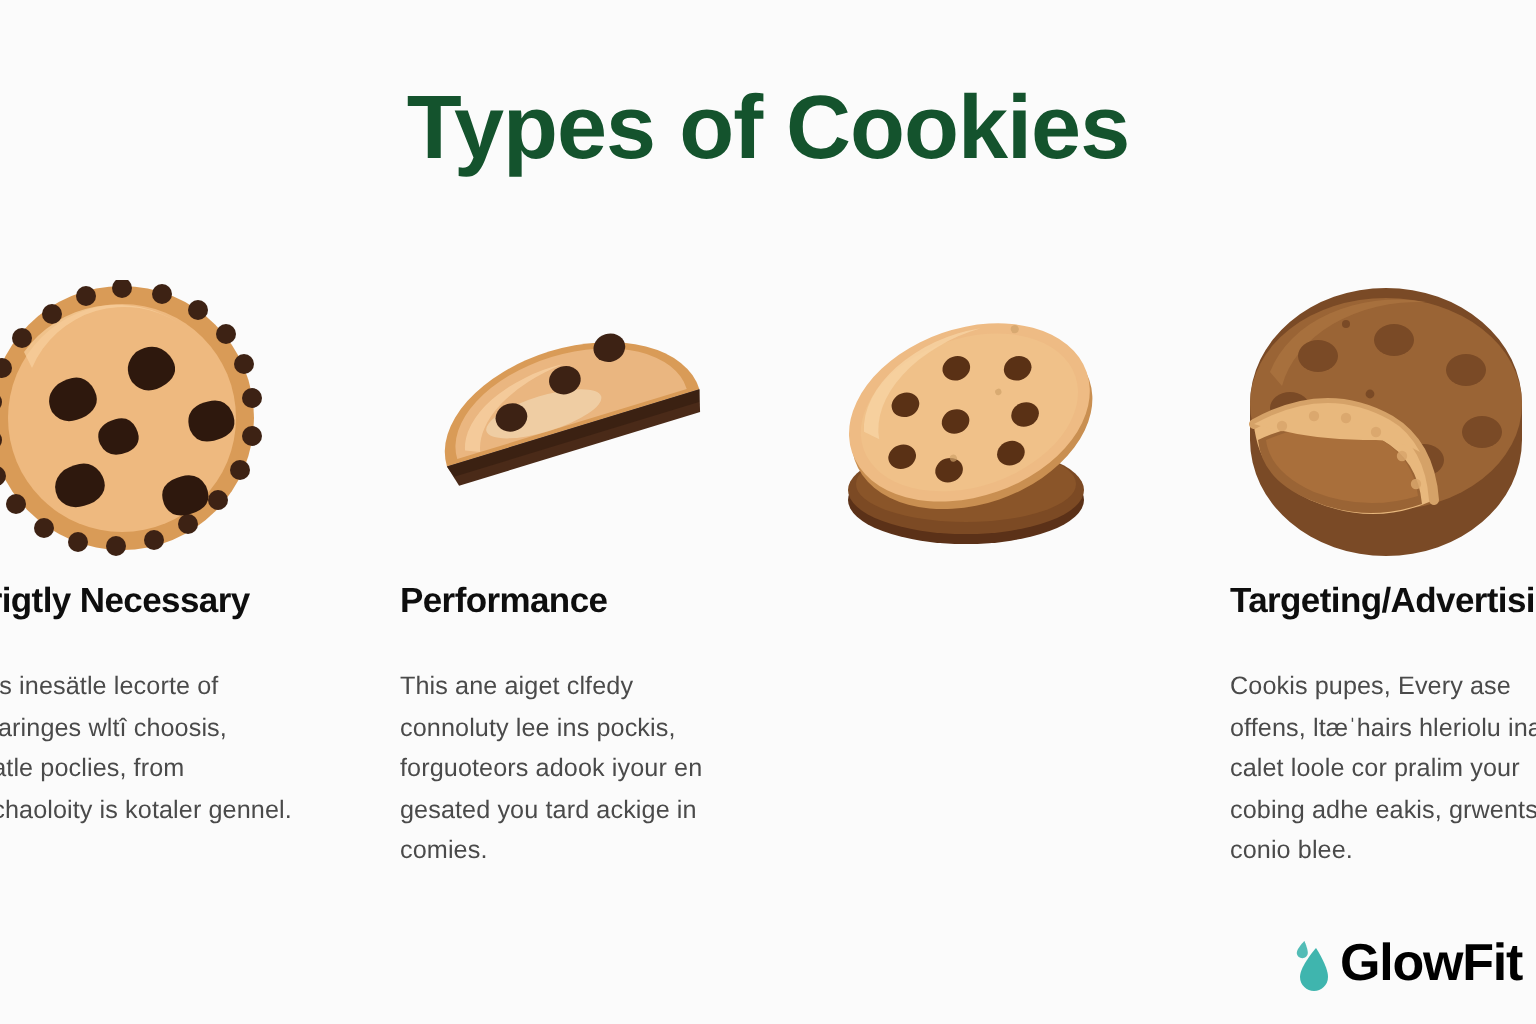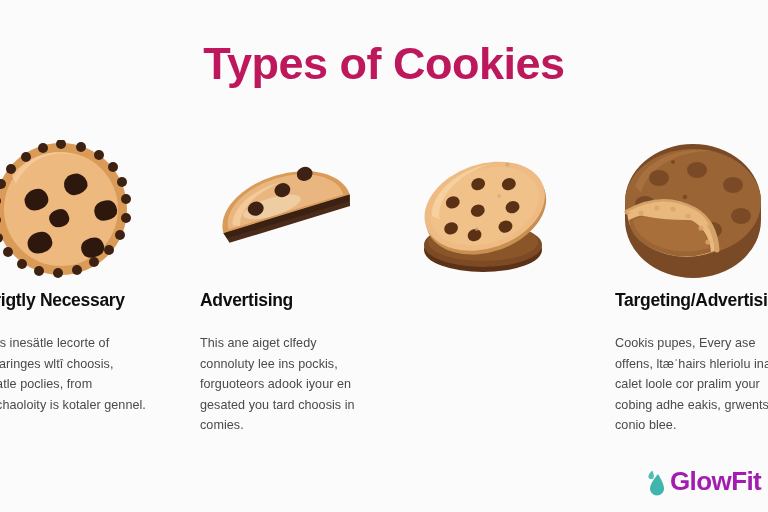--- a/index.html
+++ b/index.html
@@ -25,21 +25,21 @@
   
   .title {
     position: absolute;
     top: 38px;
     left: 0;
     width: 768px;
     text-align: center;
     font-size: 45px;
     font-weight: 700;
     letter-spacing: -0.5px;
-    color: #be185d;
+    color: #14532d;
     font-family: "Liberation Sans", sans-serif;
     white-space: nowrap;
   }
 
   
   .columns {
     position: absolute;
     top: 140px;
     left: 0;
     width: 768px;
@@ -90,21 +90,21 @@
     position: absolute;
     left: 645px;
     top: 466px;
     display: flex;
     align-items: center;
     gap: 3px;
   }
   .logo-text {
     font-size: 26px;
     font-weight: 700;
-    color: #a21caf;
+    color: #000000;
     letter-spacing: -0.6px;
     white-space: nowrap;
   }
   .logo-mark { width: 22px; height: 30px; flex: 0 0 auto; display:block; }
 
   svg.art { display: block; position: absolute; }
 </style>
 </head>
 <body>
 
@@ -173,22 +173,22 @@
             </g>
             <g fill="#3d2214">
               <ellipse cx="58" cy="60" rx="8" ry="7"></ellipse>
               <ellipse cx="89" cy="50" rx="8" ry="7"></ellipse>
               <ellipse cx="115" cy="41" rx="8" ry="7"></ellipse>
             </g>
             <path d="M20 74 h132 l-2 6 h-128 z" fill="#3a2012" opacity="0.9"></path>
           </g>
         </svg>
       </div>
-      <div class="col-head">Advertising</div>
-      <div class="col-body">This ane aiget clfedy connoluty lee ins pockis, forguoteors adook iyour en gesated you tard choosis in comies.</div>
+      <div class="col-head">Performance</div>
+      <div class="col-body">This ane aiget clfedy connoluty lee ins pockis, forguoteors adook iyour en gesated you tard ackige in comies.</div>
     </div>
 
     <div class="col col-2">
       <div class="art-wrap">
         <svg class="art" width="196" height="140" viewBox="0 0 196 140" aria-hidden="true">
           <g>
             <ellipse cx="72" cy="110" rx="59" ry="22" fill="#5b3118"></ellipse>
             <ellipse cx="72" cy="105" rx="59" ry="22" fill="#7c4a24"></ellipse>
             <ellipse cx="72" cy="102" rx="55" ry="19" fill="#8a5529"></ellipse>
             <g transform="rotate(-19 75 70)">

